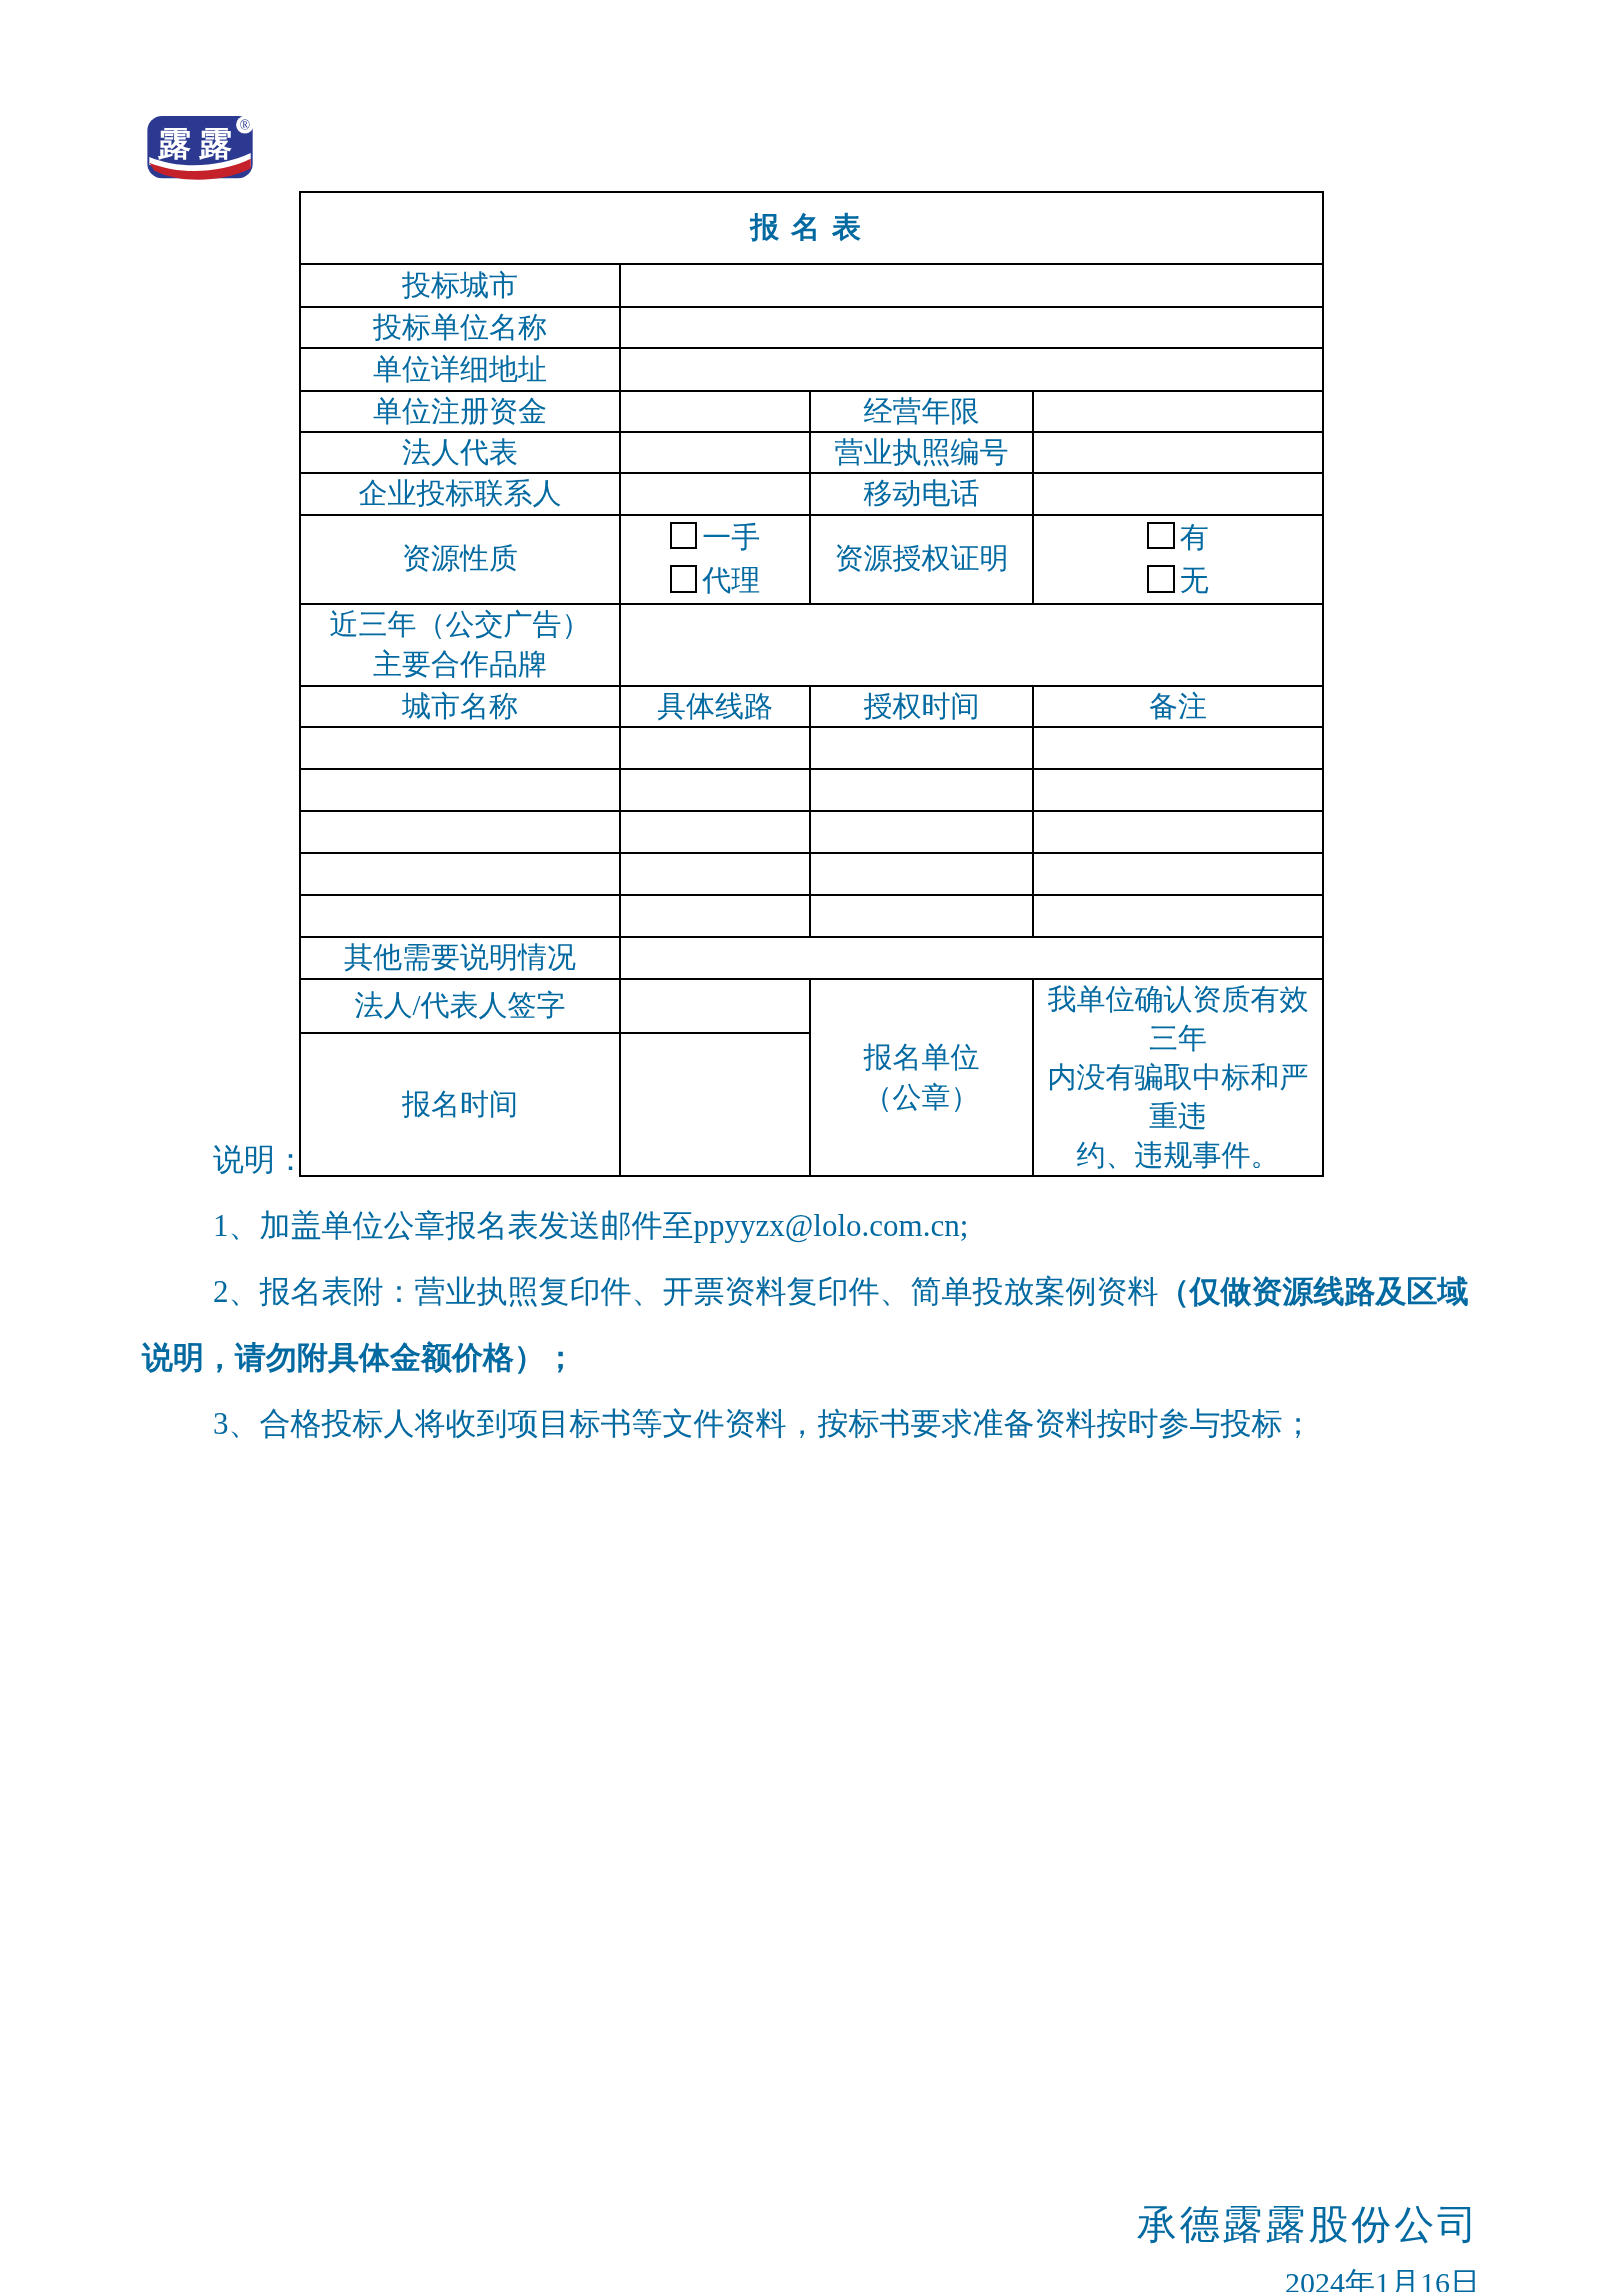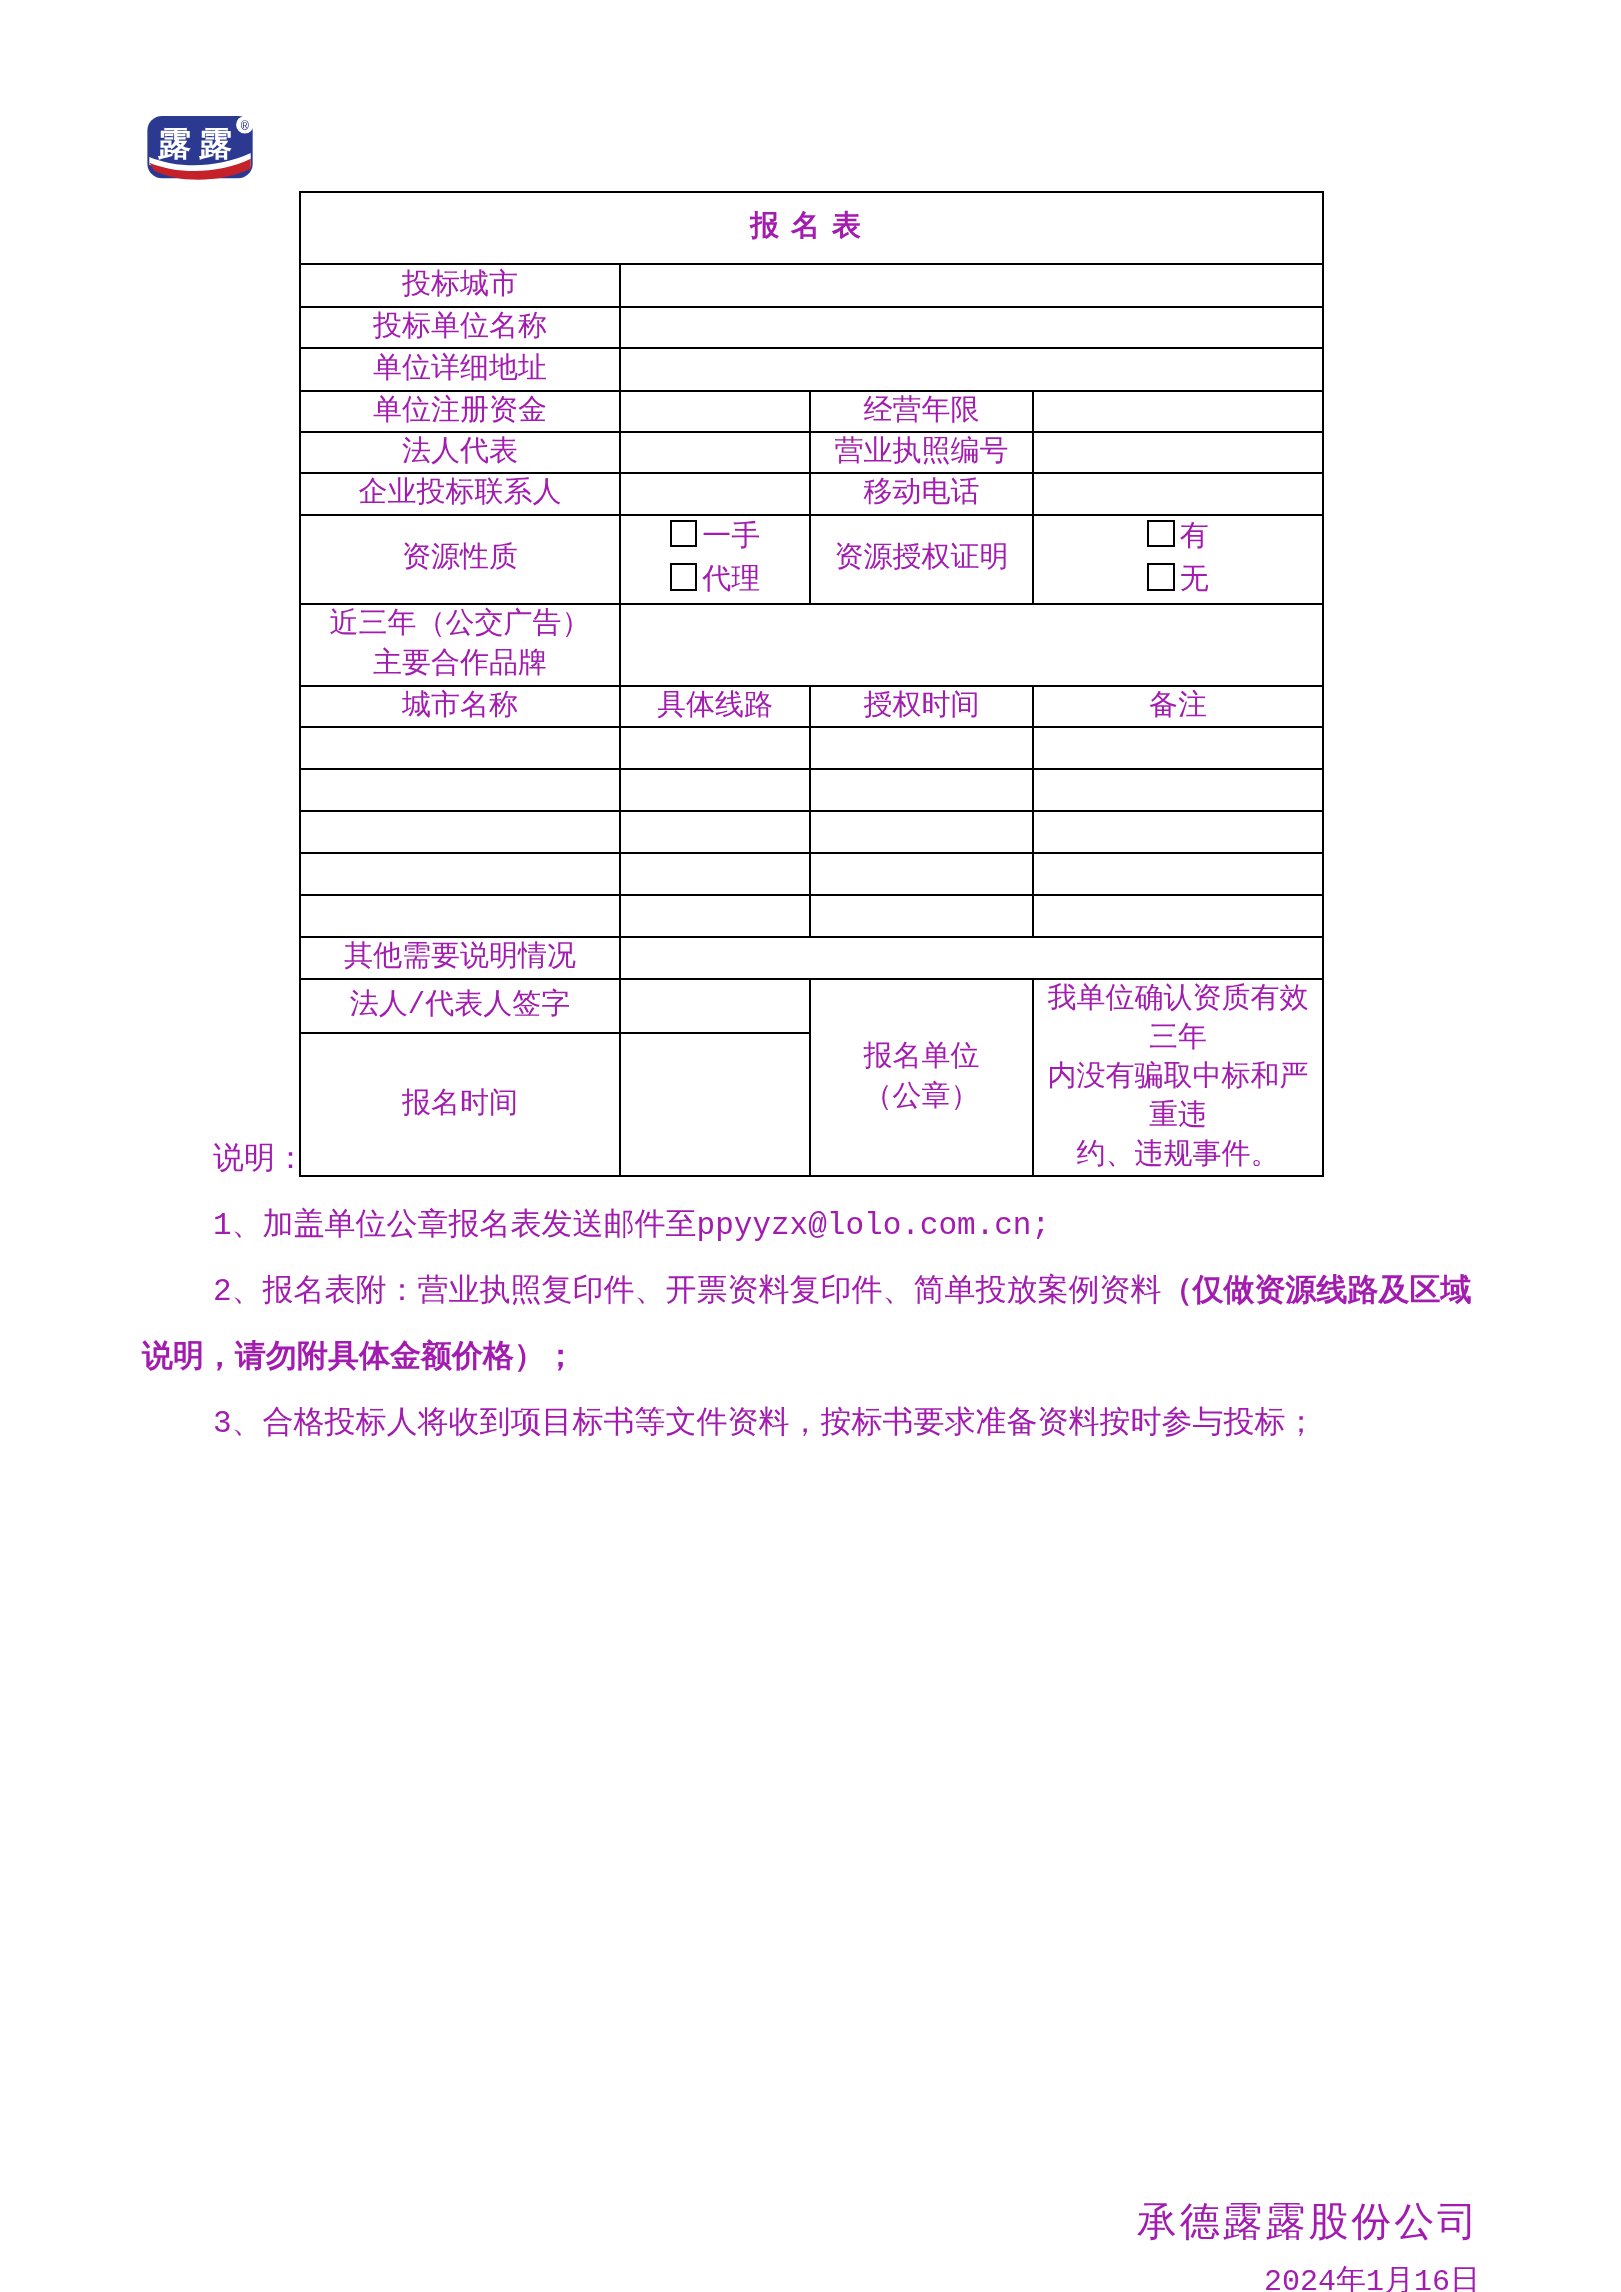--- a/index.html
+++ b/index.html
@@ -1,22 +1,22 @@
 <!DOCTYPE html>
 <html><head>
 <meta charset="utf-8">
 <style>
   html,body{margin:0;padding:0;background:#888;}
   .page{
     position:relative;
     width:1621px;height:2293px;
     background:#ffffff;
     margin:0 auto;
-    font-family:Liberation Mono, monospace;
-    color:#a21caf;
+    font-family:Liberation Serif, serif;
+    color:#0369a1;
     overflow:hidden;
   }
 
   
   .logo{position:absolute;left:146px;top:114px;width:110px;height:78px;}
 
   
   .form-table{
     position:absolute;left:299px;top:191px;
     width:1023px;

